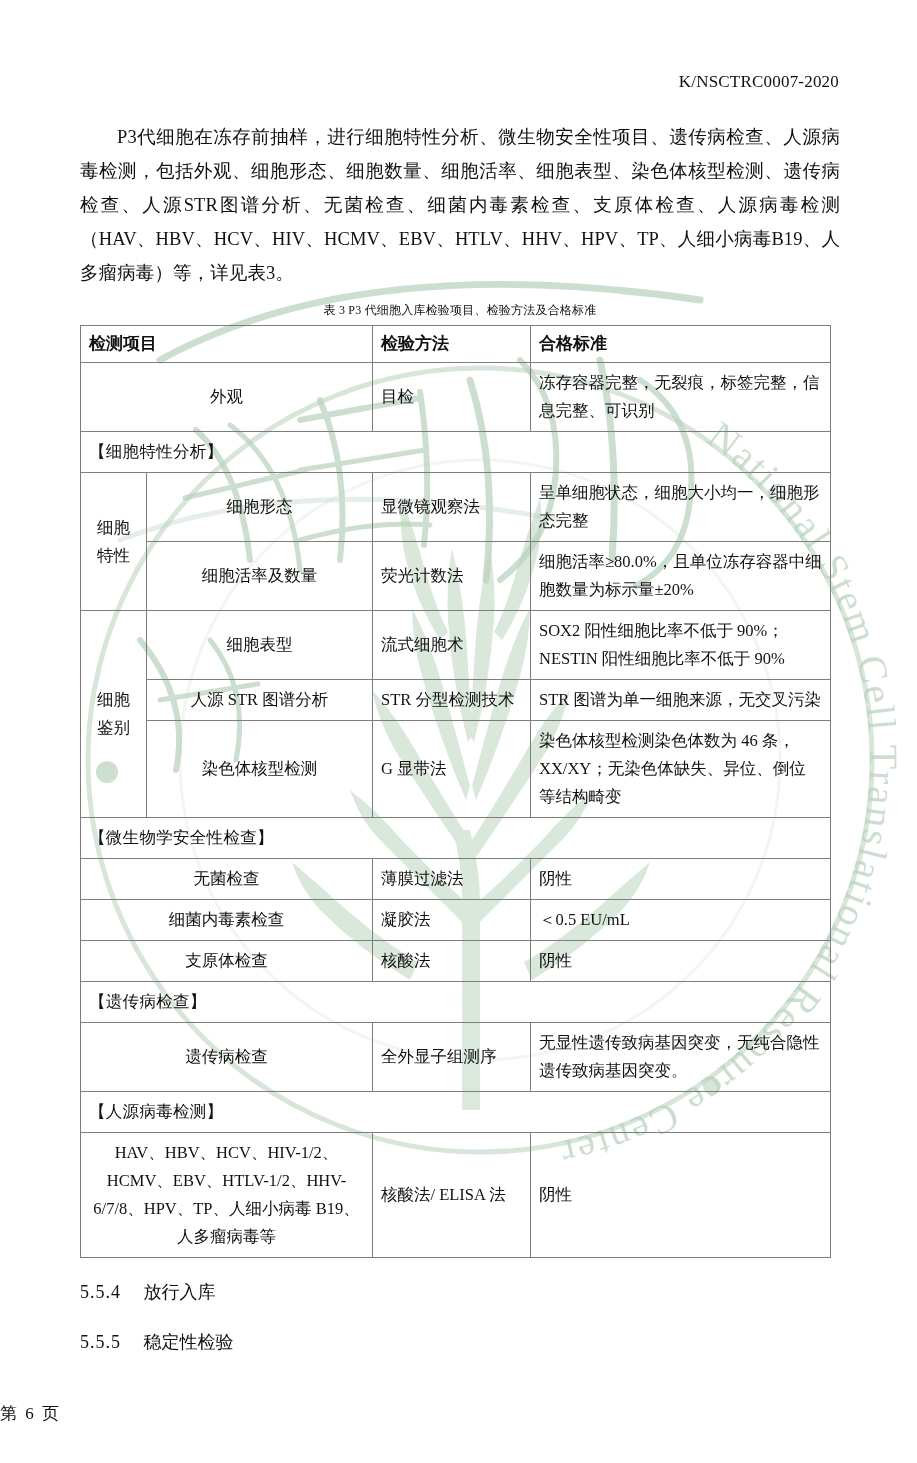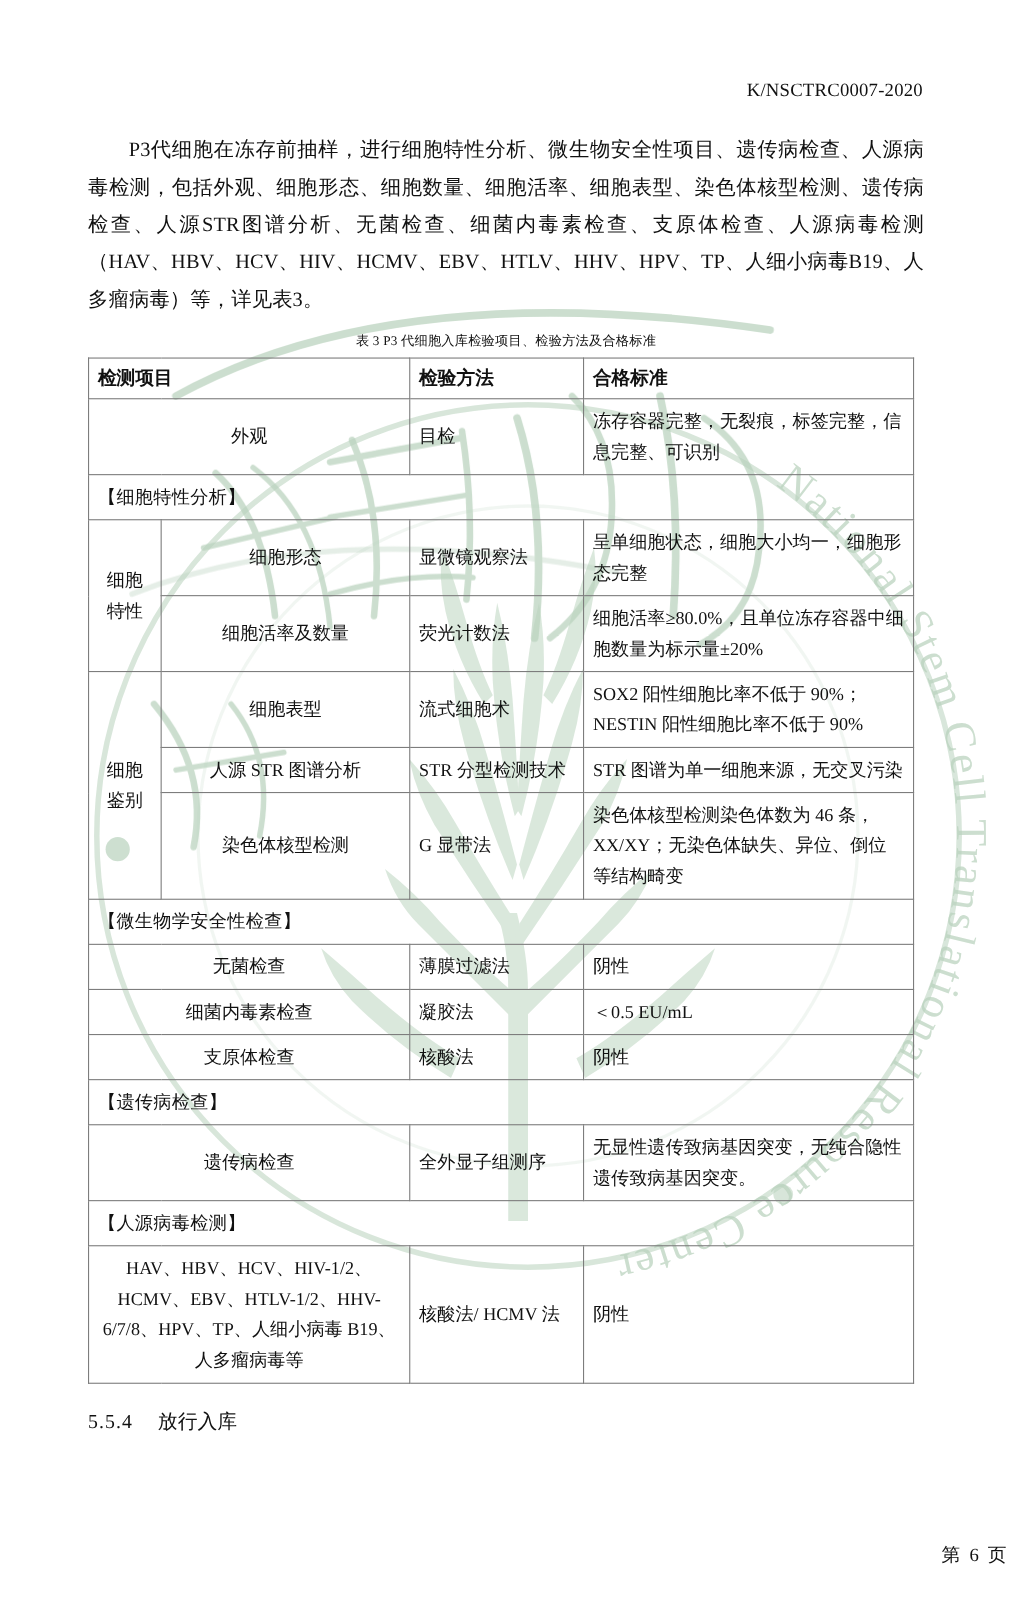--- a/index.html
+++ b/index.html
@@ -116,21 +116,21 @@
   p.sec-body {
     margin: 10px 0 0 0;
     font-size: 18.5px;
     line-height: 32px;
     text-indent: 37px;
   }
   .footer-page {
     position: absolute;
     left: 0; right: 0;
     bottom: 38px;
-    text-align: right;
+    text-align: left;
     font-size: 17px;
     letter-spacing: 2px;
     z-index: 3;
   }
 </style>
 </head>
 <body>
 
 <div class="page">
 
@@ -282,30 +282,34 @@
           <td class="c-left">全外显子组测序</td>
           <td class="c-left">无显性遗传致病基因突变，无纯合隐性遗传致病基因突变。</td>
         </tr>
 
         <tr>
           <td colspan="4" class="section-head">【人源病毒检测】</td>
         </tr>
 
         <tr>
           <td colspan="2" class="c-center">HAV、HBV、HCV、HIV-1/2、HCMV、EBV、HTLV-1/2、HHV-6/7/8、HPV、TP、人细小病毒 B19、人多瘤病毒等</td>
-          <td class="c-left">核酸法/ HCMV 法</td>
+          <td class="c-left">核酸法/ ELISA 法</td>
           <td class="c-left">阴性</td>
         </tr>
 
       </tbody>
     </table>
 
     <div class="sec">
       <span class="sec-num">5.5.4</span>
       <span class="sec-title">放行入库</span>
     </div>
 
+    <div class="sec">
+      <span class="sec-num">5.5.5</span>
+      <span class="sec-title">稳定性检验</span>
+    </div>
 
   </div>
 
   <div class="footer-page">第 6 页</div>
 
 </div>
 
 </body></html>

